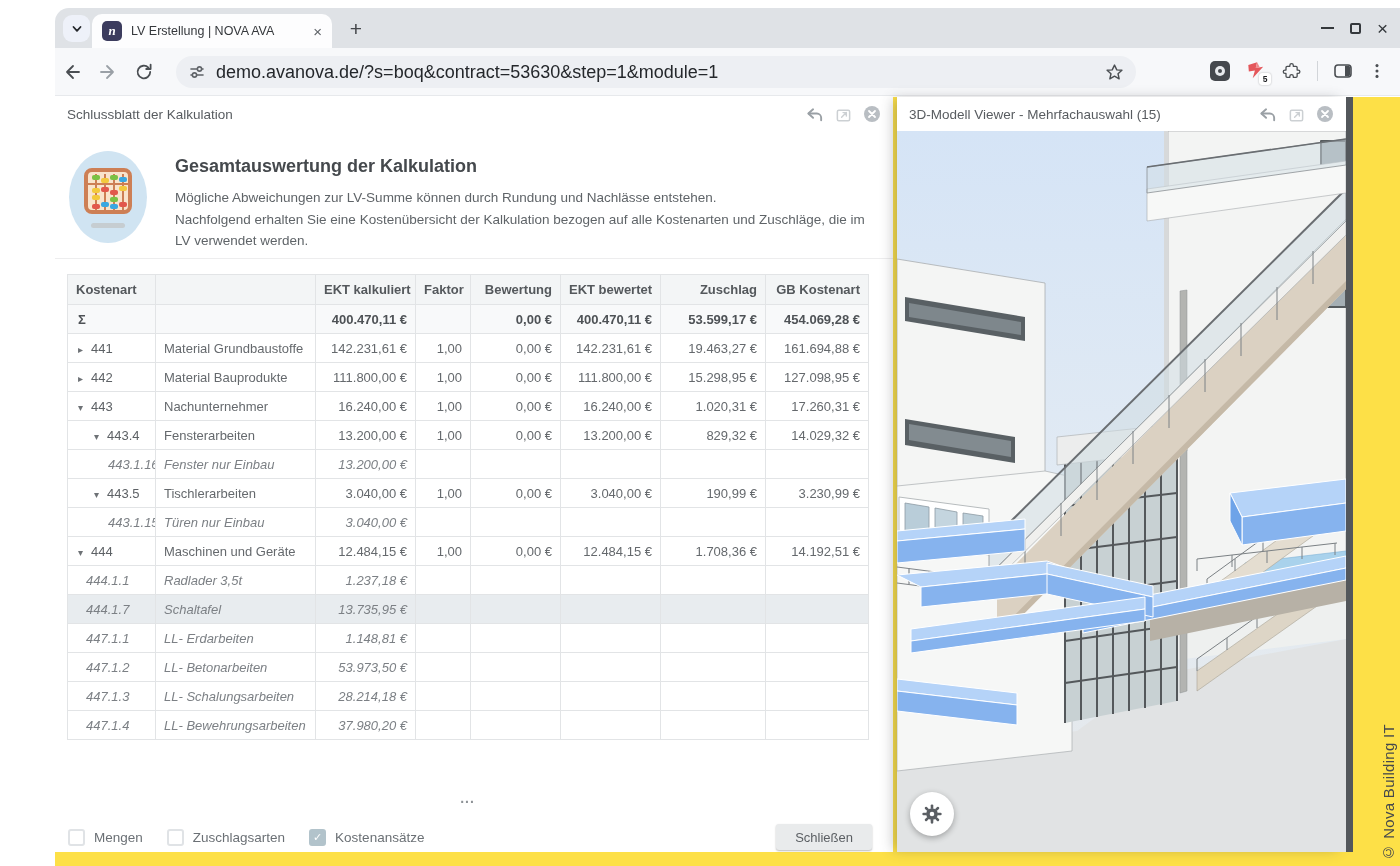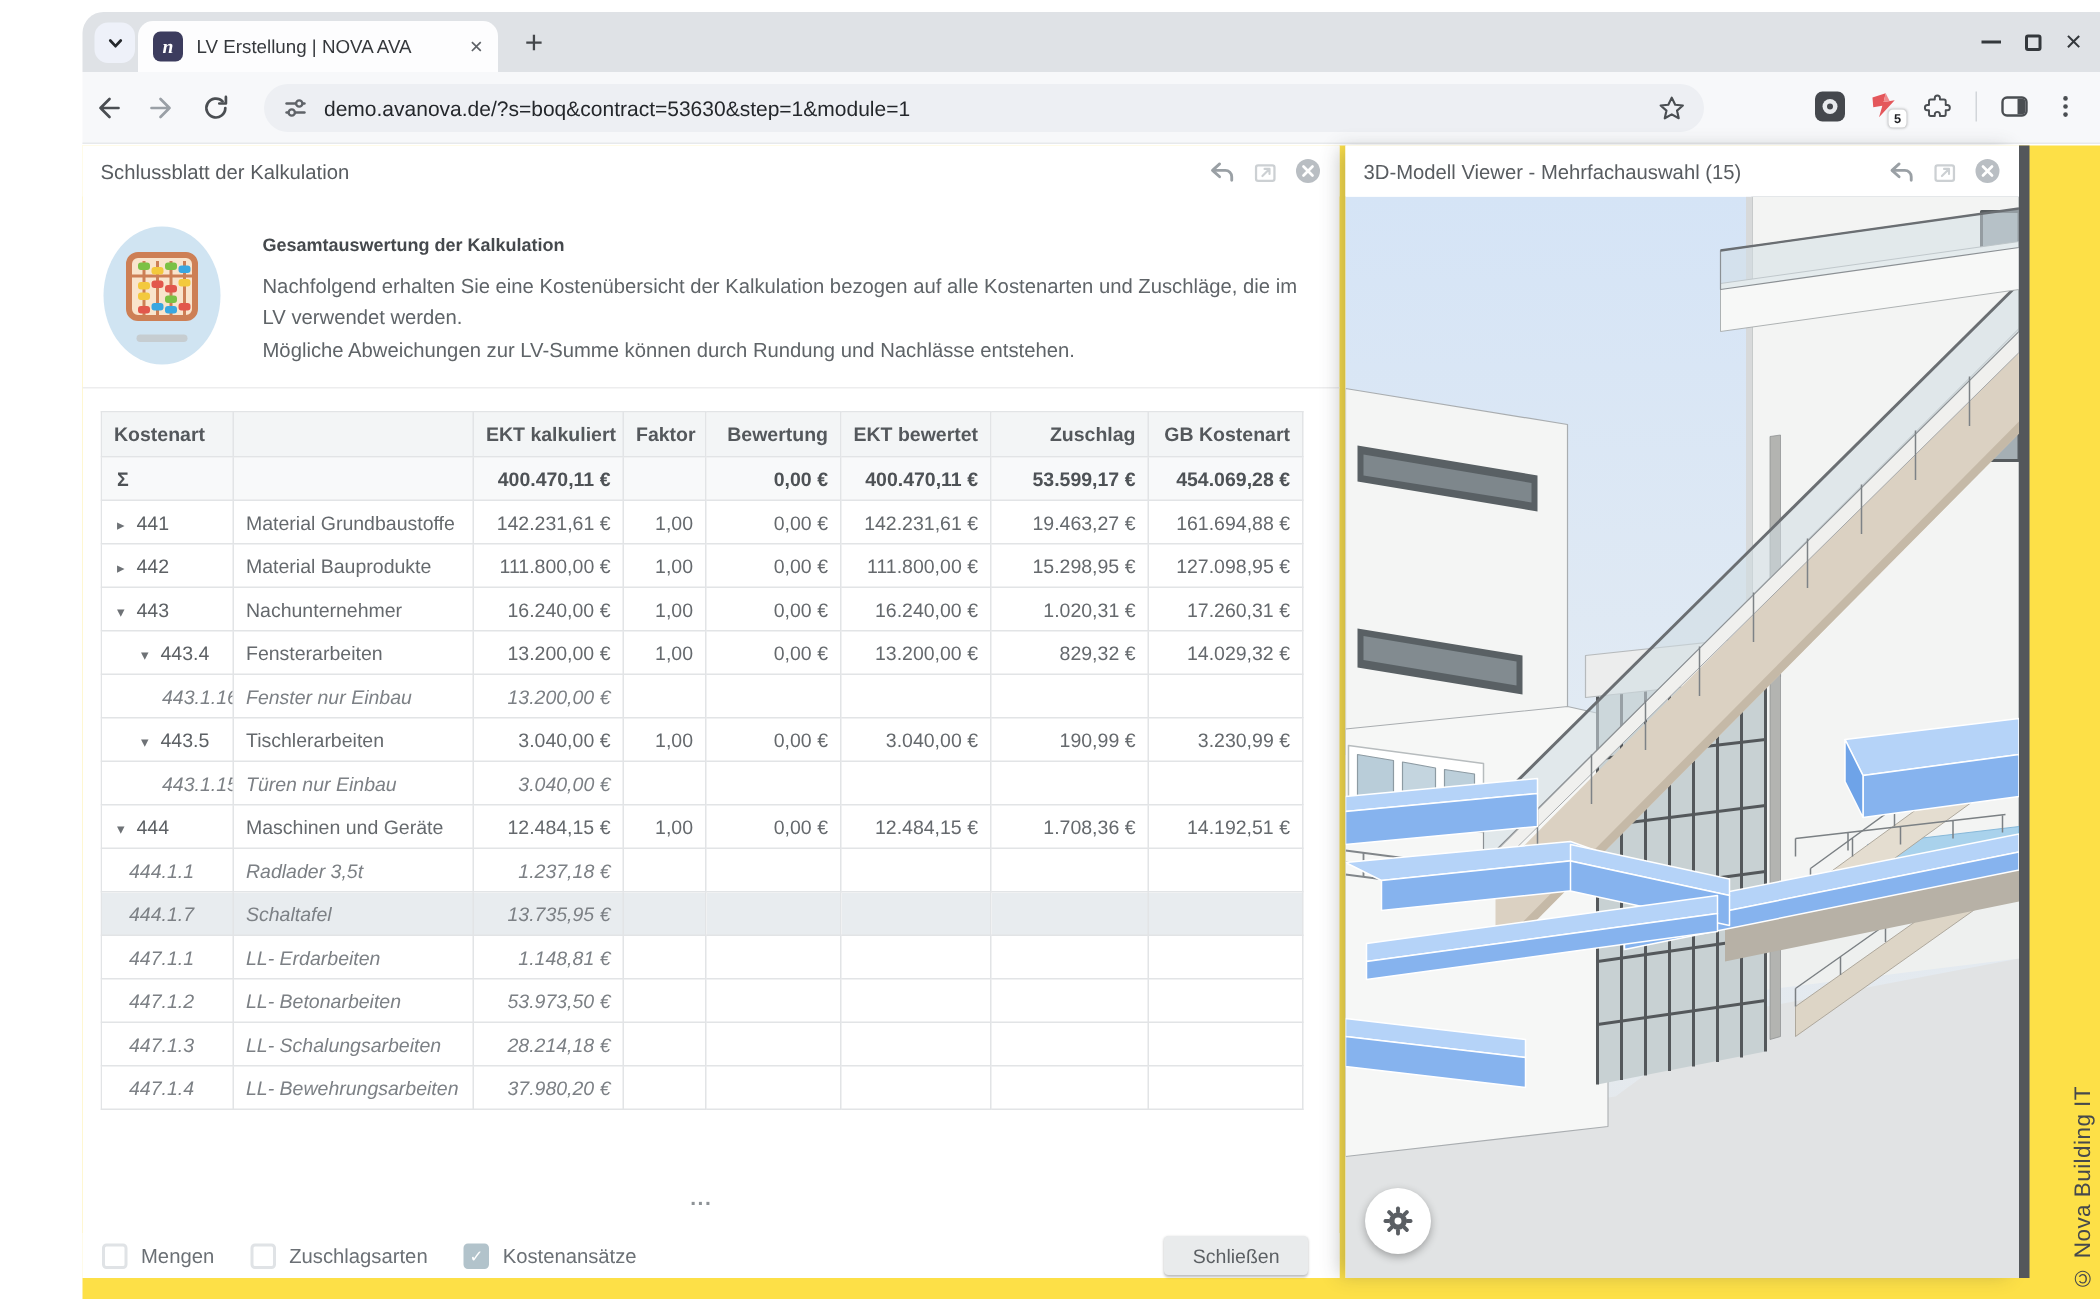--- a/index.html
+++ b/index.html
@@ -19,42 +19,42 @@
   .newtab{position:absolute;left:286px;top:6px;width:30px;height:30px;display:flex;align-items:center;justify-content:center;
     font-size:21px;color:#44474b;}
   .wincontrols{position:absolute;right:12px;top:0;height:40px;display:flex;align-items:center;gap:16px;}
   .wc-min{width:13px;height:2px;background:#34383c;}
   .wc-max{width:11px;height:11px;border:2px solid #34383c;border-radius:2px;}
   .wc-close{font-size:19px;color:#34383c;line-height:1;}
   .toolbar{position:absolute;left:0;top:40px;right:0;height:48px;background:#f7f8fa;border-bottom:1px solid #e7e9ec;}
   .nav-ic{position:absolute;top:12px;width:24px;height:24px;display:flex;align-items:center;justify-content:center;}
   .urlbar{position:absolute;left:121px;top:8px;width:960px;height:32px;border-radius:16px;background:#edeff3;
     display:flex;align-items:center;padding:0 12px;}
-  .url-text{font-size:14px;color:#24272b;margin-left:10px;flex:1;white-space:nowrap;overflow:hidden;}
+  .url-text{font-size:18px;color:#24272b;margin-left:10px;flex:1;white-space:nowrap;overflow:hidden;}
   .tool-right{position:absolute;right:14px;top:12px;display:flex;align-items:center;gap:15px;}
   .ext-dark{width:20px;height:20px;border-radius:5px;background:#45484d;position:relative;}
   .ext-dark i{position:absolute;left:5px;top:5px;width:10px;height:10px;border-radius:50%;background:#e8eaed;}
   .ext-dark i:after{content:"";position:absolute;left:3px;top:3px;width:4px;height:4px;border-radius:50%;background:#45484d;}
   .ext-red{position:relative;width:22px;height:22px;}
   .badge{position:absolute;right:-4px;bottom:-3px;width:12px;height:12px;background:#fff;border-radius:3px;
     font-size:8.5px;font-weight:700;color:#202124;display:flex;align-items:center;justify-content:center;box-shadow:0 0 2px rgba(0,0,0,.3);}
   .vdiv{width:1px;height:20px;background:#d2d5d9;}
   
   .content{position:absolute;left:0;top:89px;right:0;bottom:0;background:#fde047;}
   .panel-header{height:34px;display:flex;align-items:center;padding:0 12px;background:#fff;}
   .panel-title{font-size:13.5px;color:#585c60;}
   .ph-icons{margin-left:auto;display:flex;align-items:center;gap:11px;}
   .ph-ic{display:flex;align-items:center;justify-content:center;}
   #left-panel{position:absolute;left:0;top:0;width:838px;height:755px;background:#fff;}
   .lp-info{position:absolute;left:14px;top:54px;right:10px;display:flex;}
   .info-circle{width:78px;height:92px;border-radius:50%;background:#d0e4f2;flex:none;
     display:flex;flex-direction:column;align-items:center;justify-content:center;}
   .info-shadow{width:34px;height:5px;border-radius:3px;background:#c6cdd1;margin-top:7px;}
   .info-text{margin-left:28px;width:700px;}
-  .info-text h3{margin:5px 0 10px;font-size:12px;color:#45494d;}
+  .info-text h3{margin:5px 0 10px;font-size:18px;color:#45494d;}
   .info-text p{margin:0 0 1px;font-size:13.5px;color:#5f6468;line-height:21px;}
   .lp-divider{position:absolute;left:0;right:0;top:161px;border-top:1px solid #ededee;}
   .lp-table{position:absolute;left:12px;top:177px;width:803px;height:513px;overflow:hidden;}
   table{border-collapse:collapse;width:801px;table-layout:fixed;}
   th,td{border:1px solid #e2e4e6;font-size:13px;padding:0 8px;height:29px;overflow:hidden;white-space:nowrap;}
   thead th{background:#f3f5f6;color:#54585c;font-weight:700;height:30px;}
   td{color:#65696d;}
   td.code{color:#5d6165;}
   .al{text-align:left;} .ar{text-align:right;}
   tr.sum td{background:#f8f9fa;font-weight:700;color:#4e5256;}
@@ -208,22 +208,22 @@
             <rect x="27" y="31" width="8" height="5" rx="2" fill="#7bc144"></rect>
               <rect x="27" y="38" width="8" height="5" rx="2" fill="#3aa7e0"></rect>
             <rect x="36" y="11" width="8" height="5" rx="2" fill="#3aa7e0"></rect>
               <rect x="36" y="20" width="8" height="5" rx="2" fill="#f3c93d"></rect>
             <rect x="36" y="36" width="8" height="5" rx="2" fill="#e2574c"></rect>
           </svg>
           <div class="info-shadow"></div>
         </div>
         <div class="info-text">
           <h3>Gesamtauswertung der Kalkulation</h3>
+          <p>Mögliche Abweichungen zur LV-Summe können durch Rundung und Nachlässe entstehen.</p>
           <p>Nachfolgend erhalten Sie eine Kostenübersicht der Kalkulation bezogen auf alle Kostenarten und Zuschläge, die im LV verwendet werden.</p>
-          <p>Mögliche Abweichungen zur LV-Summe können durch Rundung und Nachlässe entstehen.</p>
         </div>
       </div>
 
       <div class="lp-divider"></div>
 
       <div class="lp-table">
         <table>
           <colgroup>
             <col style="width:88px">
               <col style="width:160px">

